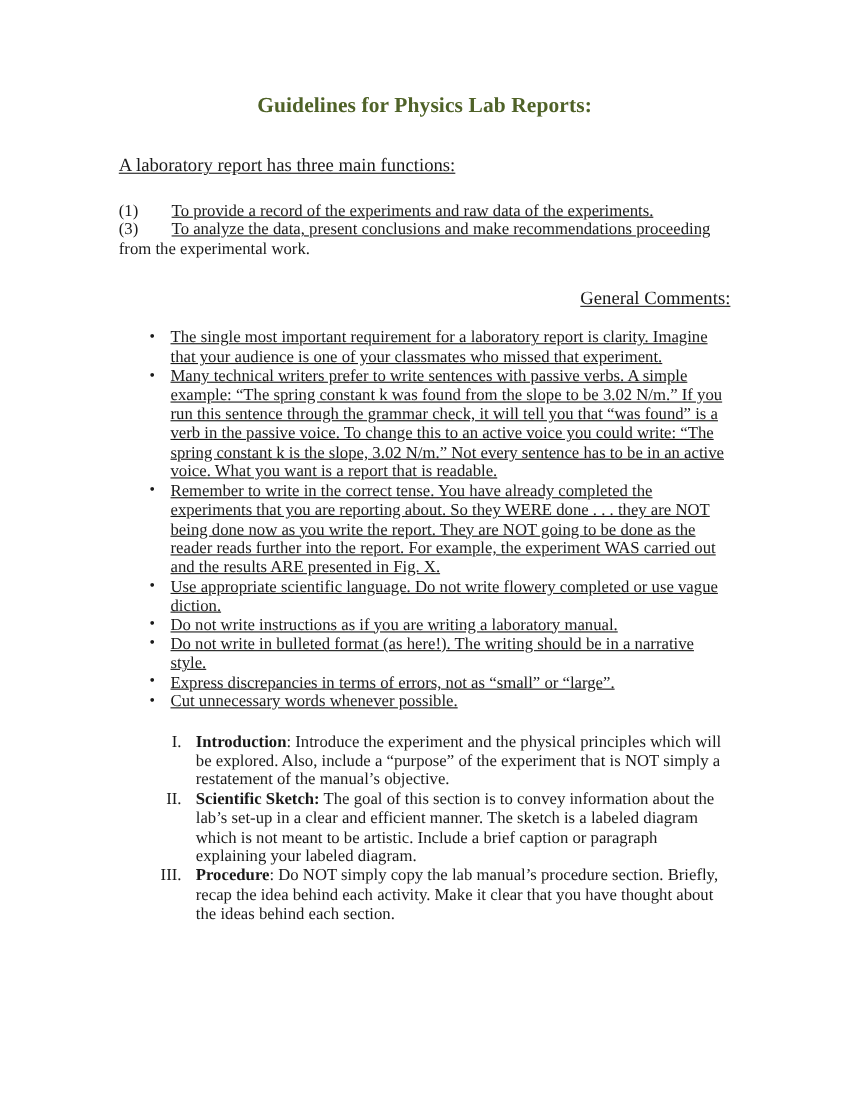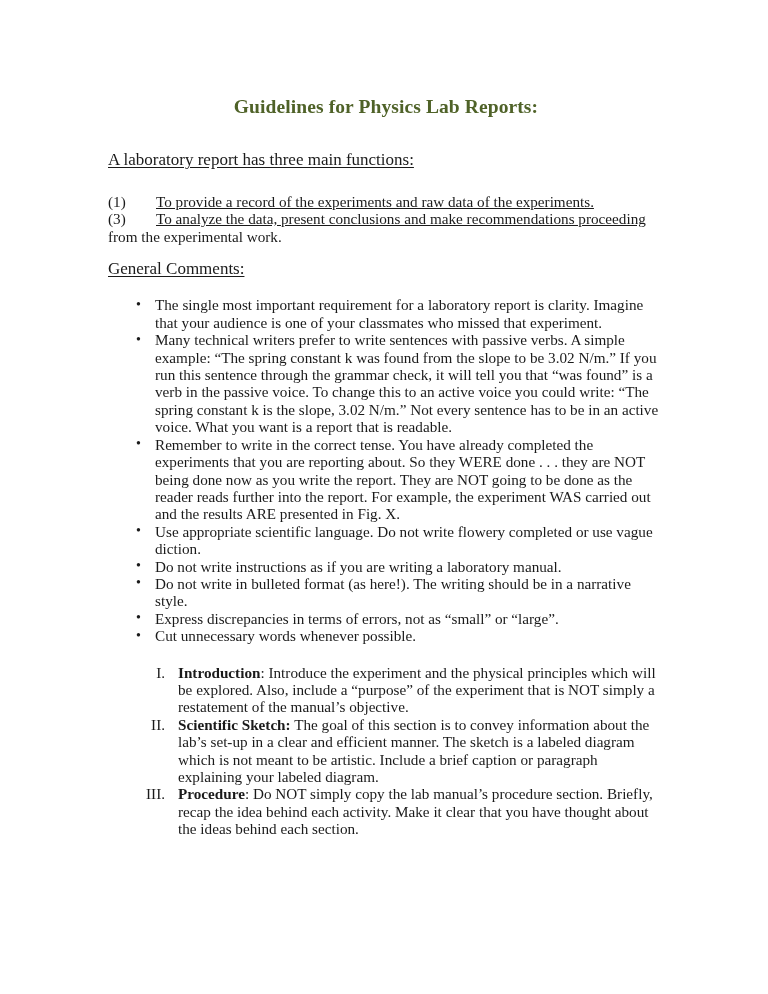--- a/index.html
+++ b/index.html
@@ -22,21 +22,21 @@
     height: 994px;
     background: #ffffff;
     box-sizing: border-box;
     padding: 0;
     overflow: hidden;
   }
 
   .content {
     position: absolute;
     left: 108px;
-    top: 10px;
+    top: 0;
     width: 556px;
   }
 
   
   .doc-title {
     margin: 0;
     padding-top: 86px;
     text-align: center;
     font-size: 19.5px;
     font-weight: bold;
@@ -49,21 +49,22 @@
   .sub-heading {
     font-size: 17px;
     line-height: 17.4px;
     text-decoration: underline;
     text-underline-offset: 2px;
   }
   .sub-heading.first {
     margin-top: 33px;
   }
   .sub-heading.general {
-    margin-top: 15px;
+    margin-top: 27px;
+    text-align: right;
   }
 
   
   .numbered-block {
     margin-top: 24px;
     font-size: 15.2px;
     line-height: 17.4px;
   }
   .numbered-row {
     display: block;
@@ -79,20 +80,21 @@
     white-space: normal;
   }
 
   
   .bullet-list {
     margin: 19px 4px 0 0;
     padding: 0;
     list-style: none;
     font-size: 15.2px;
     line-height: 17.4px;
+    text-decoration: underline;
   }
   .bullet-list > li {
     position: relative;
     padding-left: 47px;
     margin: 0 0 0 0;
     text-align: left;
   }
   .bullet-list > li::before {
     content: "\2022";
     position: absolute;

